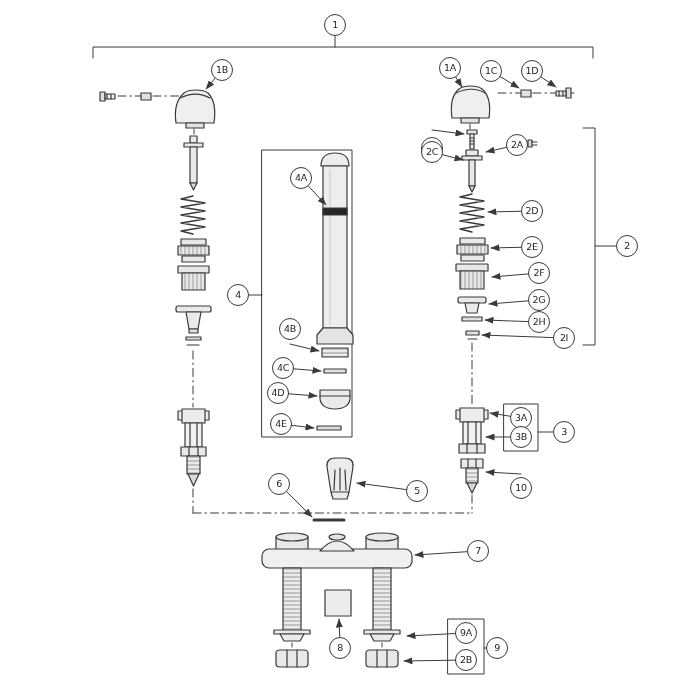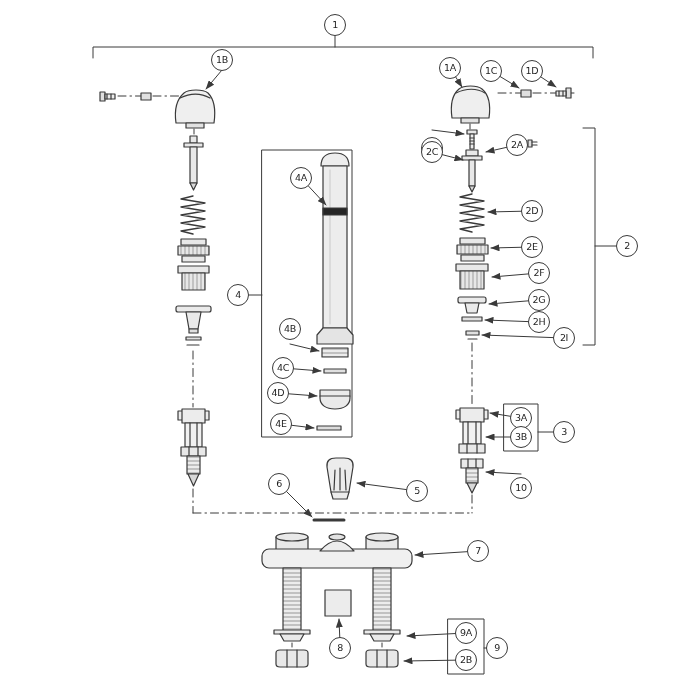--- a/index.html
+++ b/index.html
@@ -259,21 +259,21 @@
       <line x1="279" y1="484" x2="312" y2="517" marker-end="url(#arr)"></line>
       <line x1="478" y1="551" x2="415" y2="555" marker-end="url(#arr)"></line>
       <line x1="340" y1="643" x2="339" y2="619" marker-end="url(#arr)"></line>
       <line x1="466" y1="633" x2="407" y2="636" marker-end="url(#arr)"></line>
       <line x1="466" y1="660" x2="404" y2="661" marker-end="url(#arr)"></line>
     </g>
   </g>
 </svg>
 
 <div class="callout" style="left:324px;top:14px">1</div>
-<div class="callout" style="left:211px;top:49px">1B</div>
+<div class="callout" style="left:211px;top:59px">1B</div>
 <div class="callout" style="left:439px;top:57px">1A</div>
 <div class="callout" style="left:480px;top:60px">1C</div>
 <div class="callout" style="left:521px;top:60px">1D</div>
 <div class="callout" style="left:421px;top:137px">2B</div>
 <div class="callout" style="left:421px;top:141px">2C</div>
 <div class="callout" style="left:506px;top:134px">2A</div>
 <div class="callout" style="left:521px;top:200px">2D</div>
 <div class="callout" style="left:521px;top:236px">2E</div>
 <div class="callout" style="left:528px;top:262px">2F</div>
 <div class="callout" style="left:528px;top:289px">2G</div>

